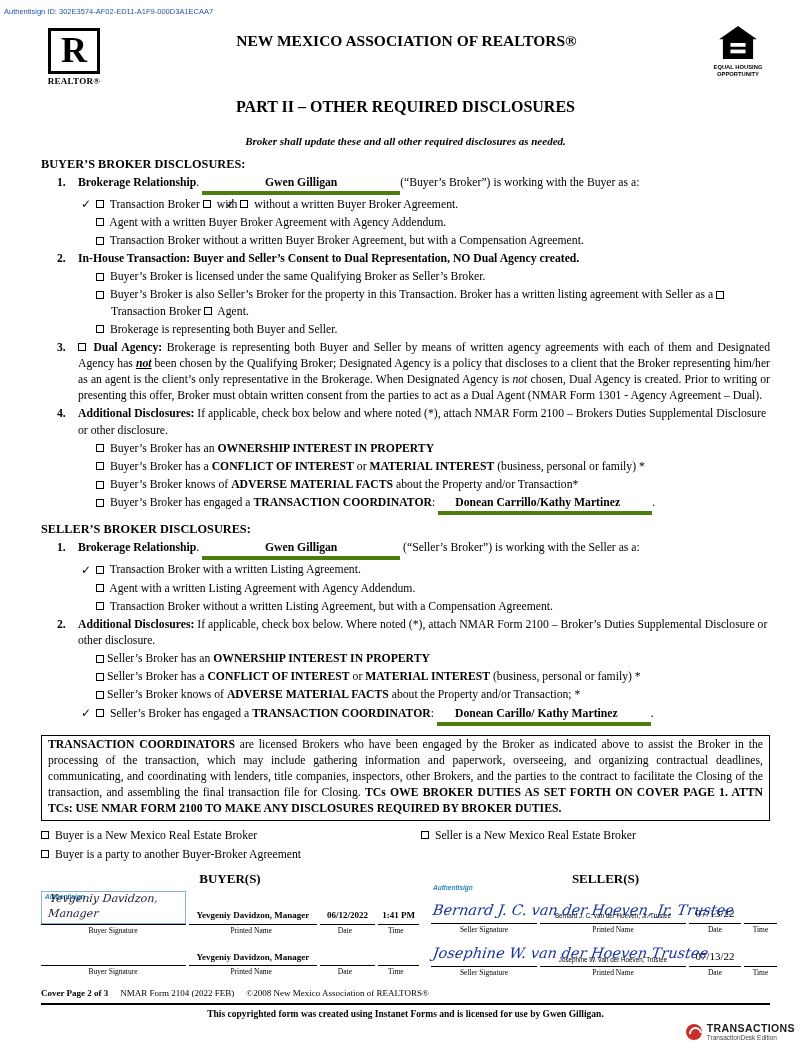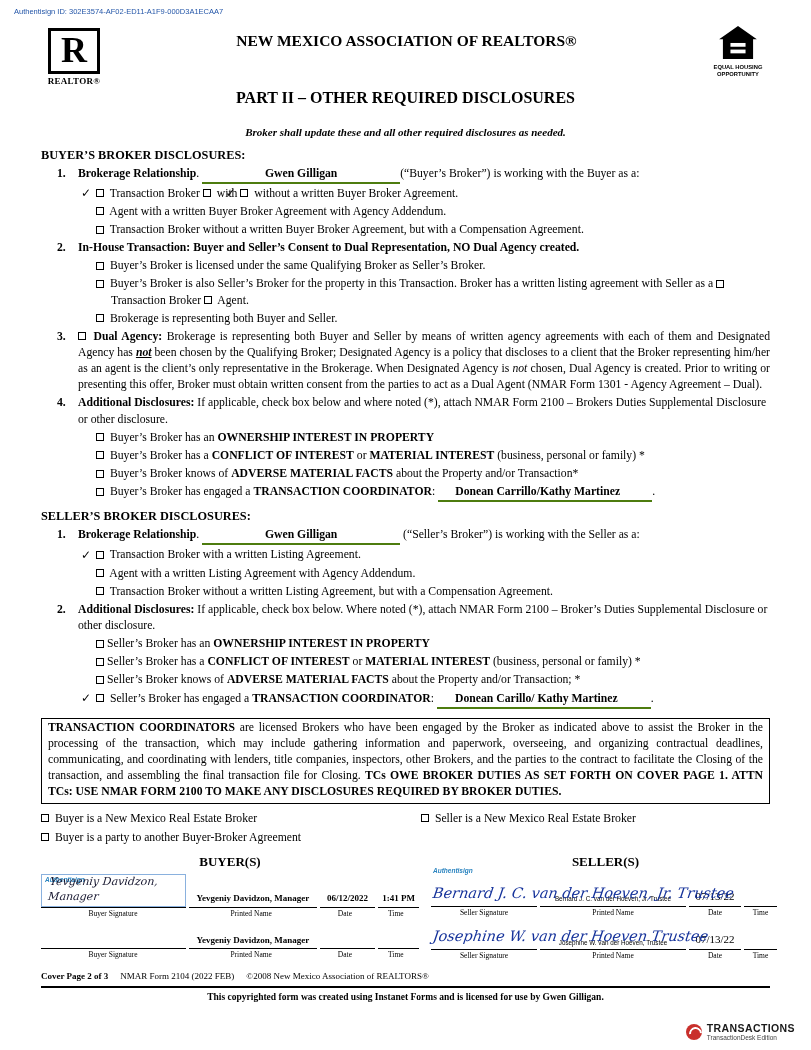--- a/index.html
+++ b/index.html
@@ -1,48 +1,48 @@
 <!DOCTYPE html>
 <html><head>
 <meta charset="utf-8">
 <style>
   *{margin:0;padding:0;box-sizing:border-box}
   html,body{background:#fff}
   .page{width:811px;height:1050px;position:relative;background:#fff;color:#000;
         font-family:"Liberation Serif",serif;font-size:11.7px;line-height:1.38;overflow:hidden}
-  .auth-id{position:absolute;top:7px;left:14px;font-family:"Liberation Sans",sans-serif;
+  .auth-id{position:absolute;top:7px;left:4px;font-family:"Liberation Sans",sans-serif;
            font-size:7.5px;color:#2456a8}
   .content{padding:25px 41px 0 41px}
 
   
   .hdr{display:flex;align-items:flex-start}
   .realtor{width:66px;text-align:center;margin-top:3px}
   .r-box{width:52px;height:46px;border:3px solid #000;margin:0 auto;display:flex;
          align-items:center;justify-content:center;font-weight:bold;font-size:36px}
   .r-label{font-size:9px;font-weight:bold;margin-top:1px;letter-spacing:.3px}
   .hdr-center{flex:1;text-align:center;padding-top:5px}
   .hdr-line{font-size:15.5px;font-weight:bold;margin-bottom:11px}
   .eho{width:64px;text-align:center;margin-top:1px}
   .eho-label{font-size:5.8px;font-weight:bold;font-family:"Liberation Sans",sans-serif;line-height:1.25}
-  .part-title{text-align:center;font-size:16px;font-weight:bold;margin-top:0}
+  .part-title{text-align:center;font-size:16px;font-weight:bold;margin-top:9px}
   .subtitle{text-align:center;font-size:11px;font-weight:bold;font-style:italic;margin-top:16px}
 
   
   .sec-heading{font-weight:bold;font-size:12.3px;margin-top:6px}
   .item{display:flex;margin-top:2px}
   .num{font-weight:bold;width:21px;margin-left:16px;flex:none}
   .ibody{flex:1}
   .cb-line{margin-left:18px;padding-left:15px;text-indent:-15px;margin-top:2px}
   .justify{text-align:justify}
   .b{font-weight:bold}.i{font-style:italic}.u{text-decoration:underline}
   .cb{display:inline-block;width:8px;height:8px;border:1px solid #000;margin-right:3px;
       position:relative;vertical-align:-.5px}
   .cb.checked::after{content:"\2713";position:absolute;left:-1px;top:-5px;font-size:12px;
       font-weight:bold;font-family:"DejaVu Sans",sans-serif}
-  .fill{display:inline-block;border-bottom:2px solid #4d7c0f;text-align:center}
+  .fill{display:inline-block;border-bottom:4px solid #4d7c0f;text-align:center}
   .name-fill{width:198px}
   .tc-fill{width:214px}
 
   .tc-box{border:1px solid #000;margin-top:9px;padding:1px 6px 3px 6px;text-align:justify;line-height:16px}
 
   .flags{margin-top:7px}
   .flag-row{display:flex;margin-top:3px}
   .flag-left{width:380px}
 
   

